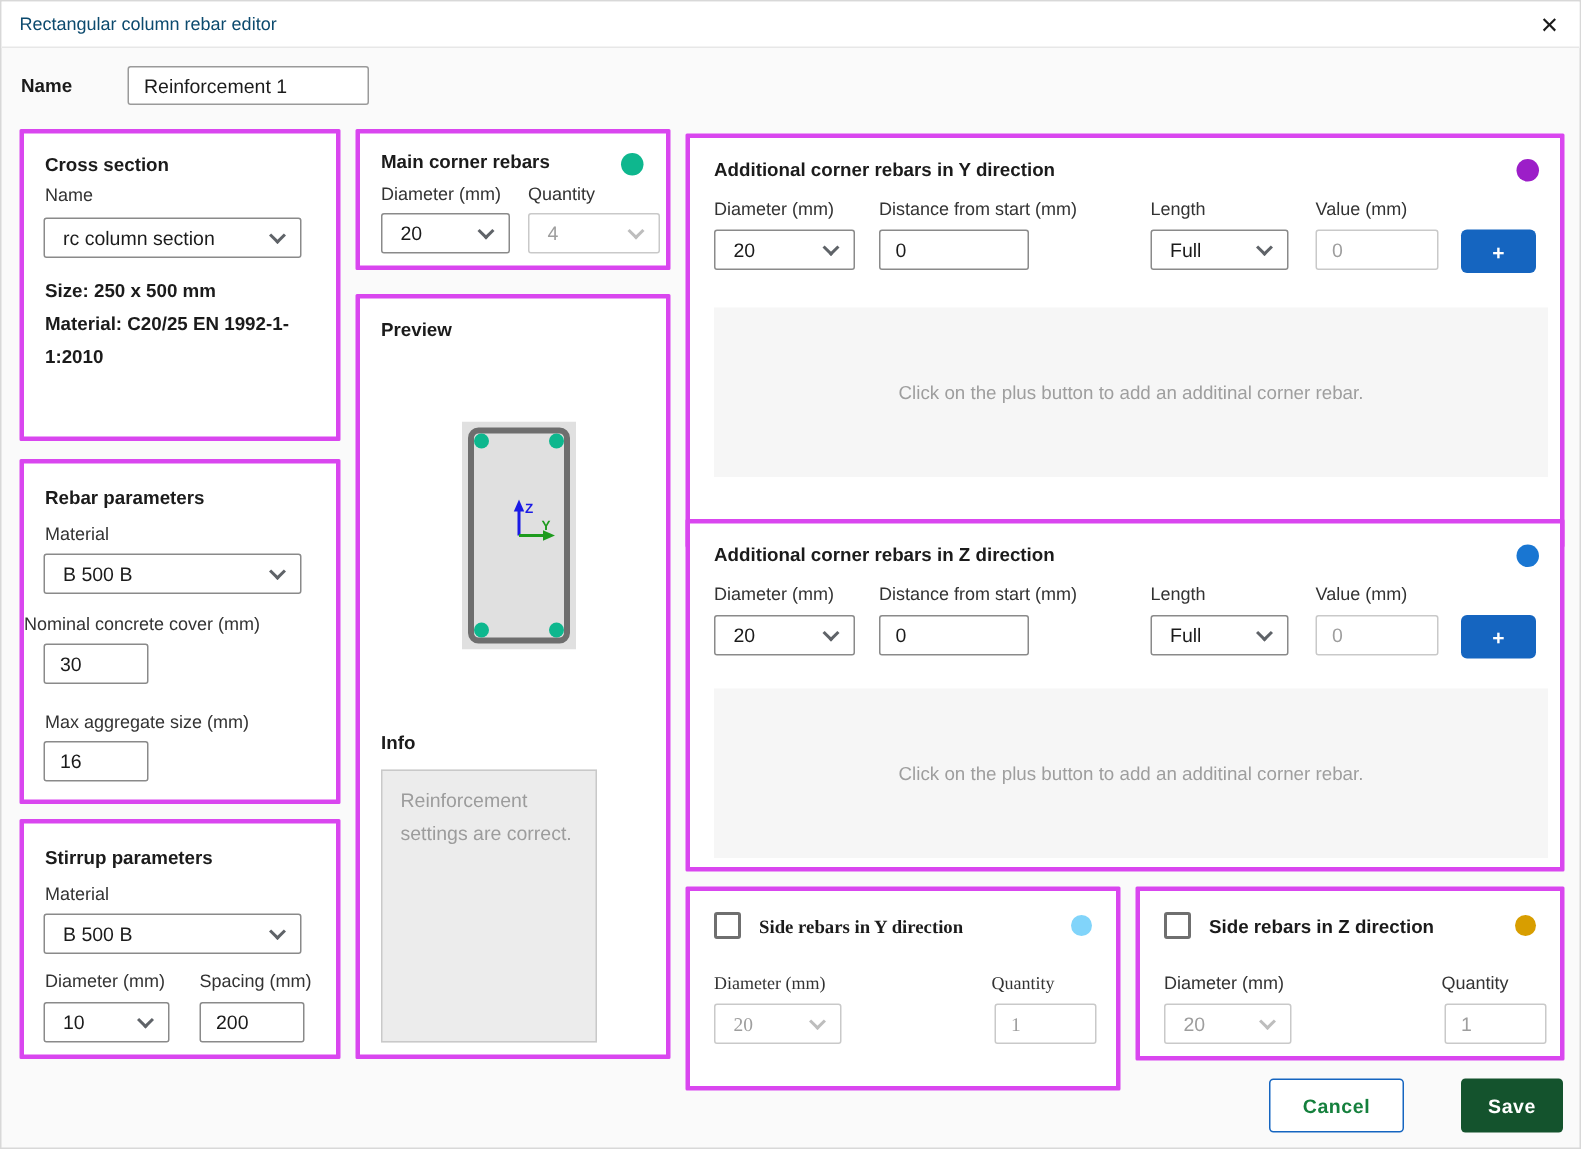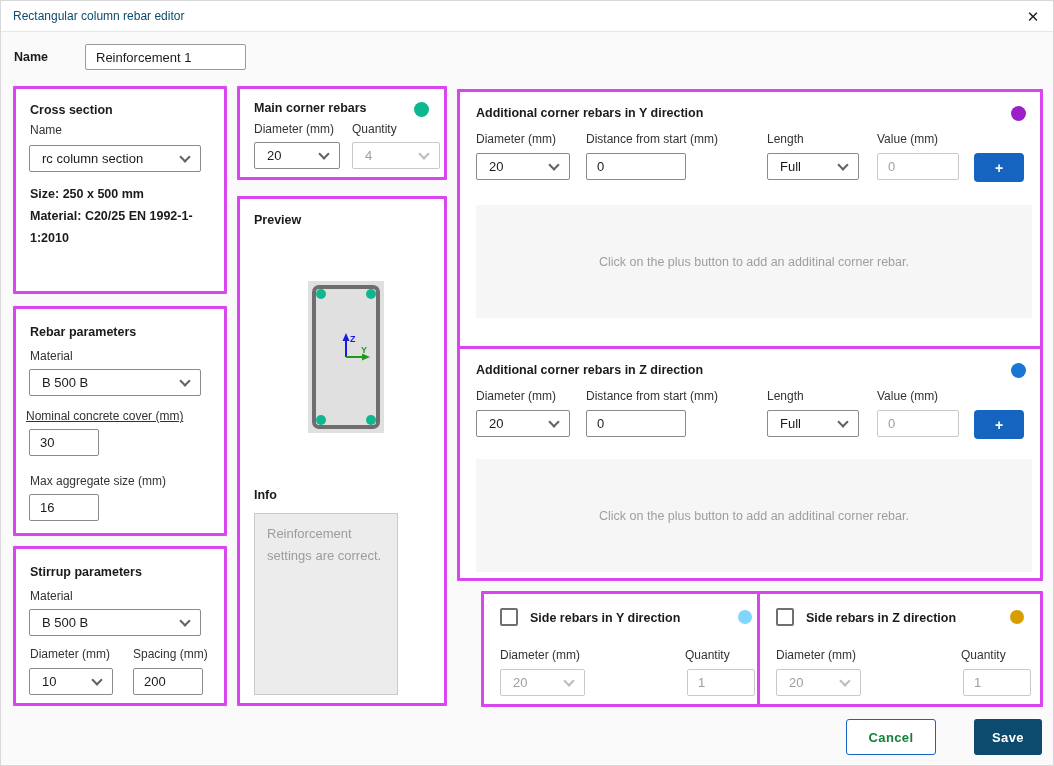--- a/index.html
+++ b/index.html
@@ -18,21 +18,21 @@
 
   
   .panel { position:absolute; background:#ffffff; border:3px solid #d946ef; border-radius:1px; }
   .p-cross   { left:12px;  top:85px;  width:214px; height:208px; }
   .p-rebar   { left:12px;  top:305px; width:214px; height:230px; }
   .p-stirrup { left:12px;  top:545px; width:214px; height:160px; }
   .p-main    { left:236px; top:85px;  width:210px; height:94px; }
   .p-preview { left:236px; top:195px; width:210px; height:510px; }
   .p-addy    { left:456px; top:88px;  width:586px; height:276px;text-decoration:underline; }
   .p-addz    { left:456px; top:345px; width:586px; height:235px; }
-  .p-sidey   { left:480px; top:590px; width:290px; height:116px; }
+  .p-sidey   { left:456px; top:590px; width:290px; height:136px;font-family:Liberation Serif, serif; }
   .p-sidez   { left:756px; top:590px; width:286px; height:116px; }
 
   .ptitle { position:absolute; font-size:12.5px; font-weight:bold; color:#1b1b1b; white-space:nowrap; }
   .lbl { position:absolute; font-size:12px; color:#333333; white-space:nowrap; }
   .static-bold { position:absolute; font-size:12.5px; font-weight:bold; color:#1b1b1b; line-height:22px; }
 
   .sel { position:absolute; height:27px; display:flex; align-items:center; justify-content:space-between;
          padding:0 11px 0 12px; border:1px solid #8a8a8a; border-radius:2px; background:#fff;
          font-size:13px; color:#1b1b1b; cursor:pointer; }
   .chev { width:8px; height:8px; border-left:2px solid #5f6368; border-bottom:2px solid #5f6368;
@@ -91,21 +91,21 @@
     <div class="static-bold" style="left:14px; top:116px; width:188px;">Material: C20/25 EN 1992-1-1:2010</div>
   </div>
 
   <div class="panel p-rebar">
     <div class="ptitle" style="left:14px; top:16px;">Rebar parameters</div>
     <div class="lbl" style="left:14px; top:40px;">Material</div>
     <div class="sel" style="left:13px; top:60px; width:172px;">
       <span>B 500 B</span>
       <span class="chev"></span>
     </div>
-    <div class="lbl" style="left:10px; top:100px;text-decoration:underline;">Nominal concrete cover (mm)</div>
+    <div class="lbl" style="left:0; top:100px;">Nominal concrete cover (mm)</div>
     <input class="inp" style="left: 13px; top: 120px; width: 70px;" type="text" value="30">
     <div class="lbl" style="left:14px; top:165px;">Max aggregate size (mm)</div>
     <input class="inp" style="left: 13px; top: 185px; width: 70px;" type="text" value="16">
   </div>
 
   <div class="panel p-stirrup">
     <div class="ptitle" style="left:14px; top:16px;">Stirrup parameters</div>
     <div class="lbl" style="left:14px; top:40px;">Material</div>
     <div class="sel" style="left:13px; top:60px; width:172px;">
       <span>B 500 B</span>
@@ -219,15 +219,15 @@
     <div class="lbl" style="left:16px; top:54px;">Diameter (mm)</div>
     <div class="lbl" style="left:201px; top:54px;">Quantity</div>
     <div class="sel disabled" style="left:16px; top:75px; width:85px;">
       <span>20</span>
       <span class="chev"></span>
     </div>
     <input class="inp" style="left: 203px; top: 75px; width: 68px;" type="text" disabled="" value="1">
   </div>
 
   <button class="btn btn-cancel" style="color: #15803d;">Cancel</button>
-  <button class="btn btn-save" style="background-color: #0c4a6e;">Save</button>
+  <button class="btn btn-save" style="background-color: #14532d;">Save</button>
 
 </div>
 
 </body></html>

